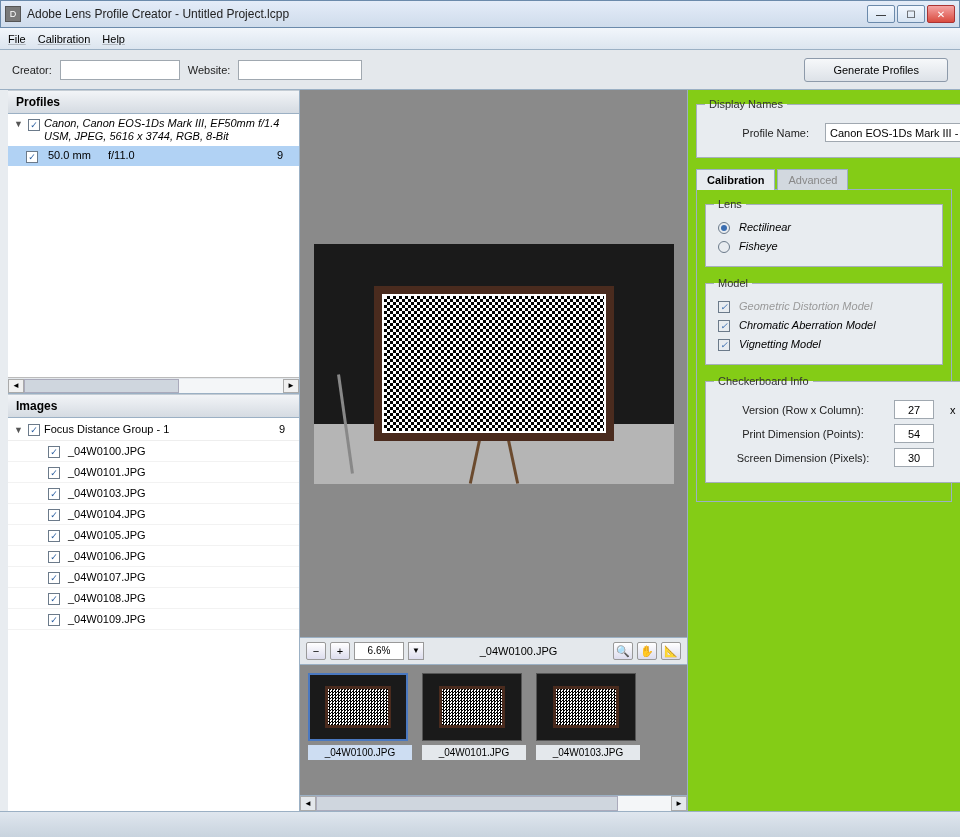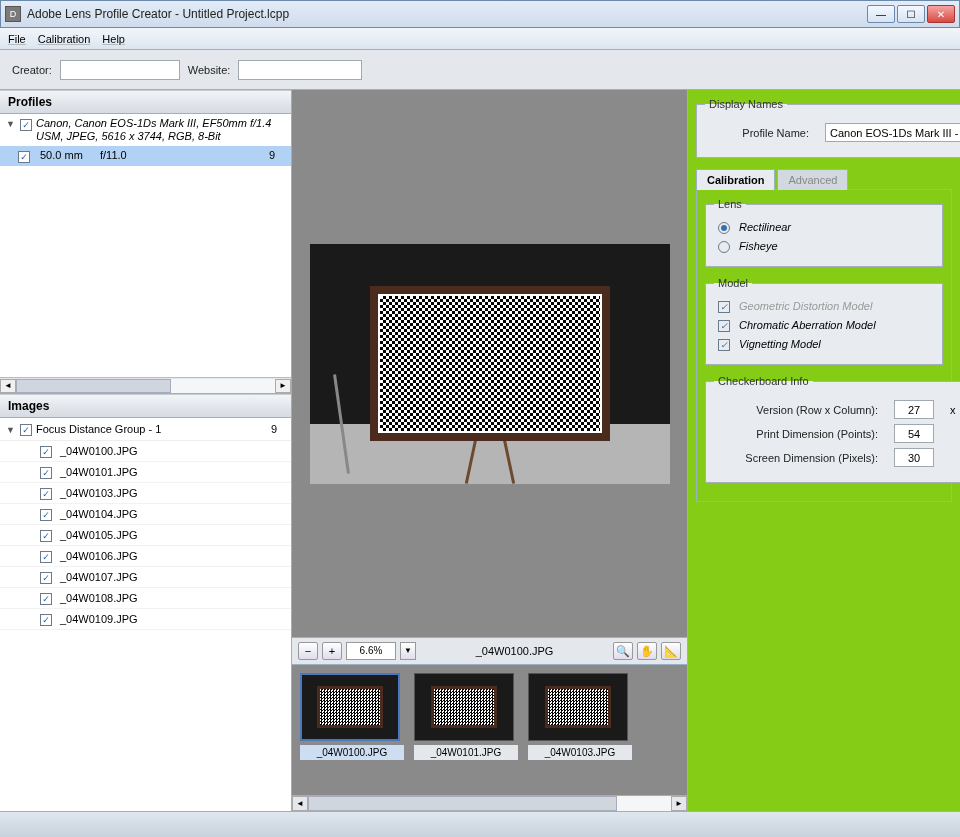--- a/index.html
+++ b/index.html
@@ -18,21 +18,21 @@
 .menubar span { color: #000; text-decoration: underline; text-decoration-color: rgba(0,0,0,0.2); cursor:default; }
 
 
 .toolbar { height: 40px; background: #e4e8ec; border-bottom: 1px solid #9bb0c4; display: flex; align-items: center; padding: 0 12px; gap: 8px; }
 .toolbar label { color: #222; text-align: right; }
 .toolbar input { height: 20px; border: 1px solid #a0a8b0; padding: 0 4px; background:#fff; }
 .toolbar .spacer { flex: 1; }
 .gen-btn { height: 24px; padding: 0 28px; background: linear-gradient(#f6f8fa,#dde2e8); border: 1px solid #8d9aaa; border-radius: 3px; }
 
 
-.main { display: flex; height: calc(837px - 28px - 22px - 40px - 26px); }
+.main { display: flex; height: calc(837px - 28px - 22px - 40px - 26px); padding-left: 8px; }
 .left { width: 292px; background: #fff; border-right: 1px solid #9bb0c4; display:flex; flex-direction:column; }
 .center { flex: 1; background: #8a8a8a; display:flex; flex-direction:column; border-right: 1px solid #9bb0c4;}
 .right { width: 272px; background: #84cc16; padding: 8px; overflow:auto; }
 
 
 .panel-head { background: linear-gradient(#f2f4f7,#d5dbe2); border-top:1px solid #c4ccd4; border-bottom:1px solid #9bb0c4; padding: 4px 8px; font-weight: bold; font-size: 12px; }
 
 
 .profiles-body { flex: 0 0 auto; height: 280px; overflow:auto; position:relative; border-bottom:1px solid #9bb0c4; }
 .tree-row { display:flex; align-items:flex-start; padding: 3px 6px; gap: 4px; }
@@ -79,21 +79,21 @@
 .thumb-img .chk{ width:100%;height:100%;background:#fff;background-image:repeating-conic-gradient(#000 0 25%,#fff 0 50%);background-size:3px 3px;}
 .thumb-name{ font-size:10px; color:#000; background:#e4e8ec; padding:2px 0; margin-top:4px; white-space:nowrap; overflow:hidden; text-overflow:ellipsis;}
 .thumb.sel .thumb-name{ background:#cdddf2;}
 .thumb-scroll{height:16px;background:#e4e8ec;border-top:1px solid #9bb0c4;display:flex;}
 
 
 fieldset{ border:1px solid #a6b0bc; margin-bottom:10px; padding:8px 8px 10px 8px; background:#e8ecf0;}
 legend{ padding:0 4px; color:#333;}
 .field-row{ display:flex; align-items:center; margin:5px 14px; gap:16px;}
 .field-row label{ width:90px; text-align:right; color:#222;}
-.field-row label.wide{ width:150px; text-align:right;}
+.field-row label.wide{ width:150px; text-align:center;}
 .field-row input[type=text]{ flex:1; height:19px; border:1px solid #a0a8b0; padding:0 4px; background:#fff;}
 .tabs{ display:flex; border-bottom:1px solid #9bb0c4; margin-bottom:0;}
 .tab{ padding:4px 10px; background:#d2d8df; border:1px solid #9bb0c4; border-bottom:none; margin-right:2px; color:#888; position:relative; top:1px;}
 .tab.active{ background:#e8ecf0; font-weight:bold; color:#000;}
 .tab-body{ border:1px solid #9bb0c4; border-top:none; padding:8px;}
 .radio,.check{ width:12px;height:12px;border:1px solid #6b7a8a;display:inline-flex;align-items:center;justify-content:center;margin-right:6px;vertical-align:middle;}
 .radio{border-radius:50%;}
 .radio .dot{width:6px;height:6px;border-radius:50%;background:#3a6db0;}
 .check .mark{font-size:9px;color:#3a6db0;}
 .opt{ padding:3px 4px;font-style:italic;}
@@ -121,20 +121,21 @@
   <span>Calibration</span>
   <span>Help</span>
 </div>
 
 <div class="toolbar">
   <label>Creator:</label>
   <input type="text" style="width: 120px;" value="">
   <label>Website:</label>
   <input type="text" style="width: 124px;" value="">
   <div class="spacer"></div>
+  <button class="gen-btn">Generate Profiles</button>
 </div>
 
 <div class="main">
 
   <div class="left">
     <div class="panel-head">Profiles</div>
     <div class="profiles-body">
       <div class="tree-row">
         <span class="disclosure">▼</span>
         <span class="checkbox">✓</span>

